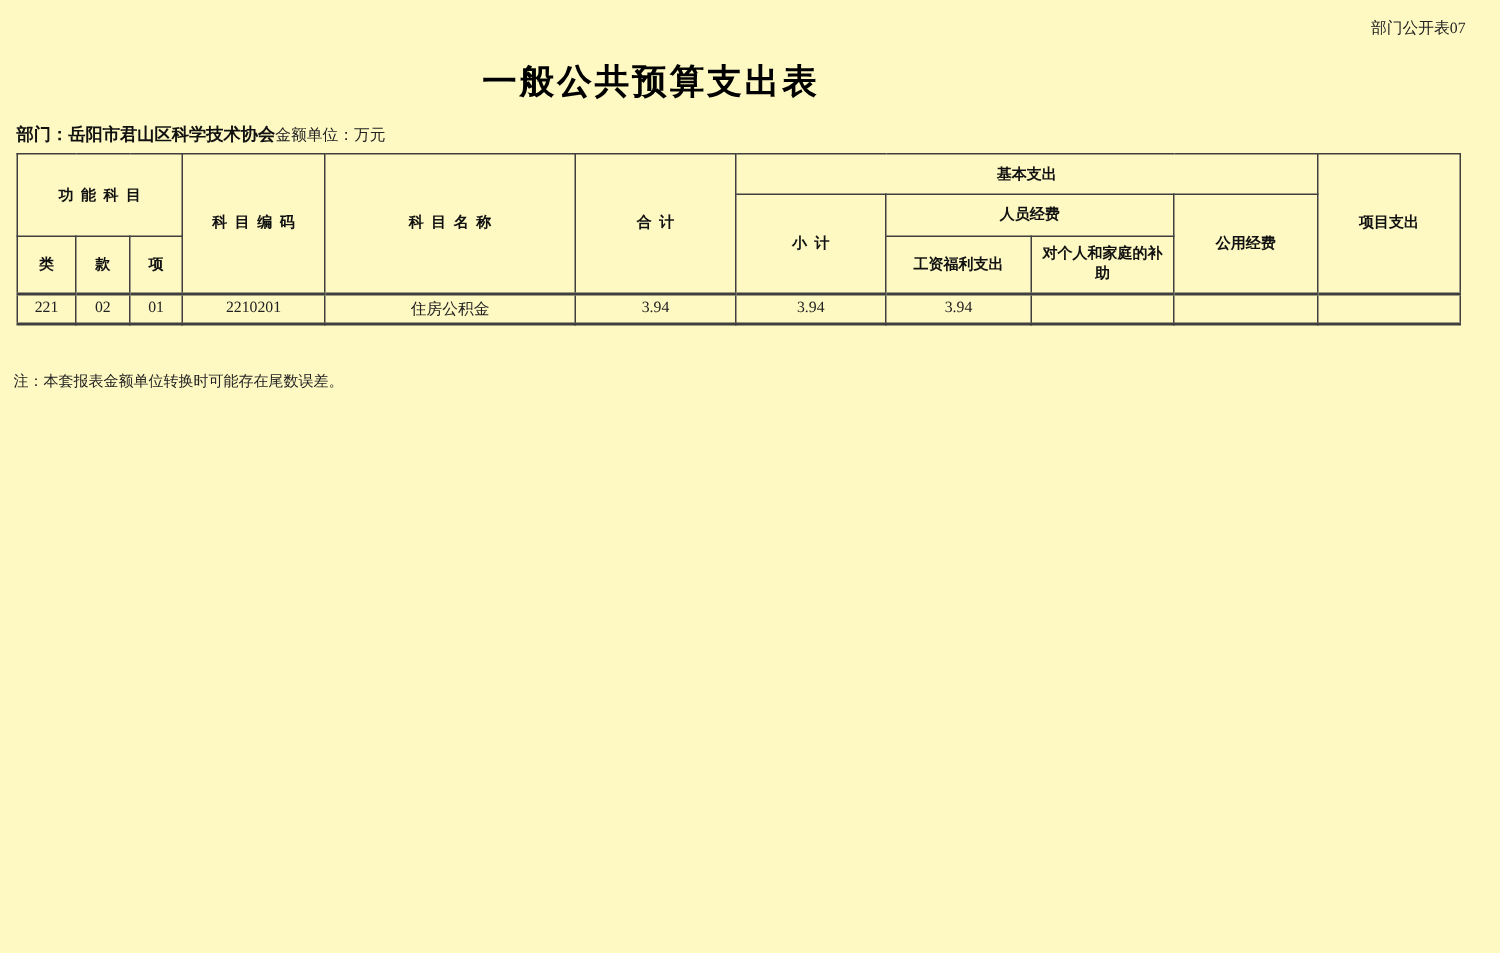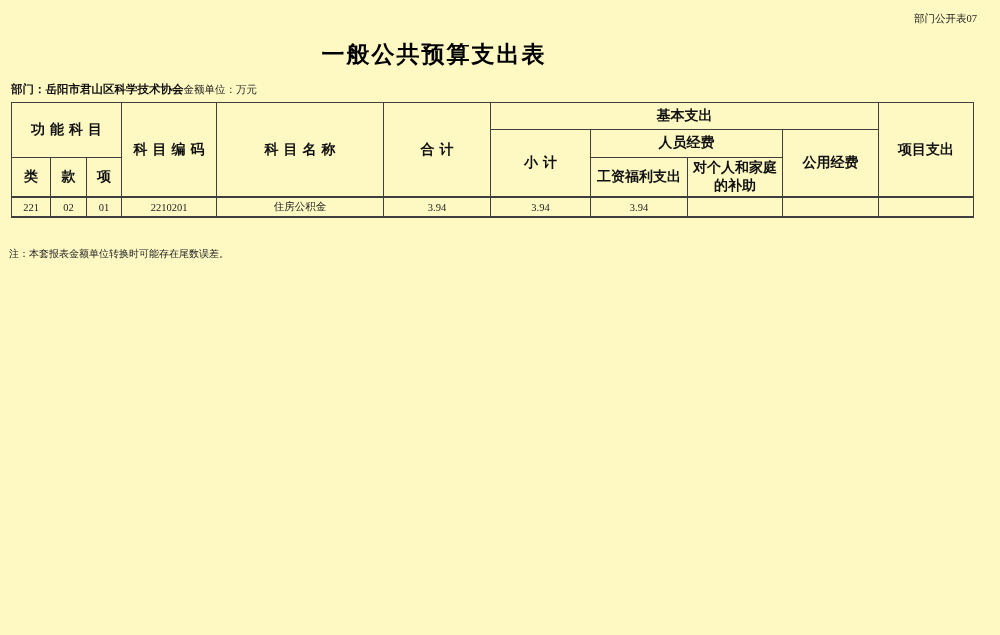--- a/index.html
+++ b/index.html
@@ -38,21 +38,21 @@
     border: 1px solid #3f3f3f;
     border-bottom-width: 2px;
   }
   table.budget th, table.budget td {
     border: 1px solid #3f3f3f;
     text-align: center;
     vertical-align: middle;
     overflow: hidden;
   }
   table.budget th {
-    font-size: 14px; font-weight: bold; color: #111;
+    font-size: 10px; font-weight: bold; color: #111;
     line-height: 1.3;
     padding: 1px 3px;
   }
   table.budget td {
     font-size: 10.5px; font-weight: normal; color: #222;
     padding: 1px 4px;
     border-top-width: 2px;
   }
   tr.hr1 { height: 27px; }
   tr.hr2 { height: 28px; }

